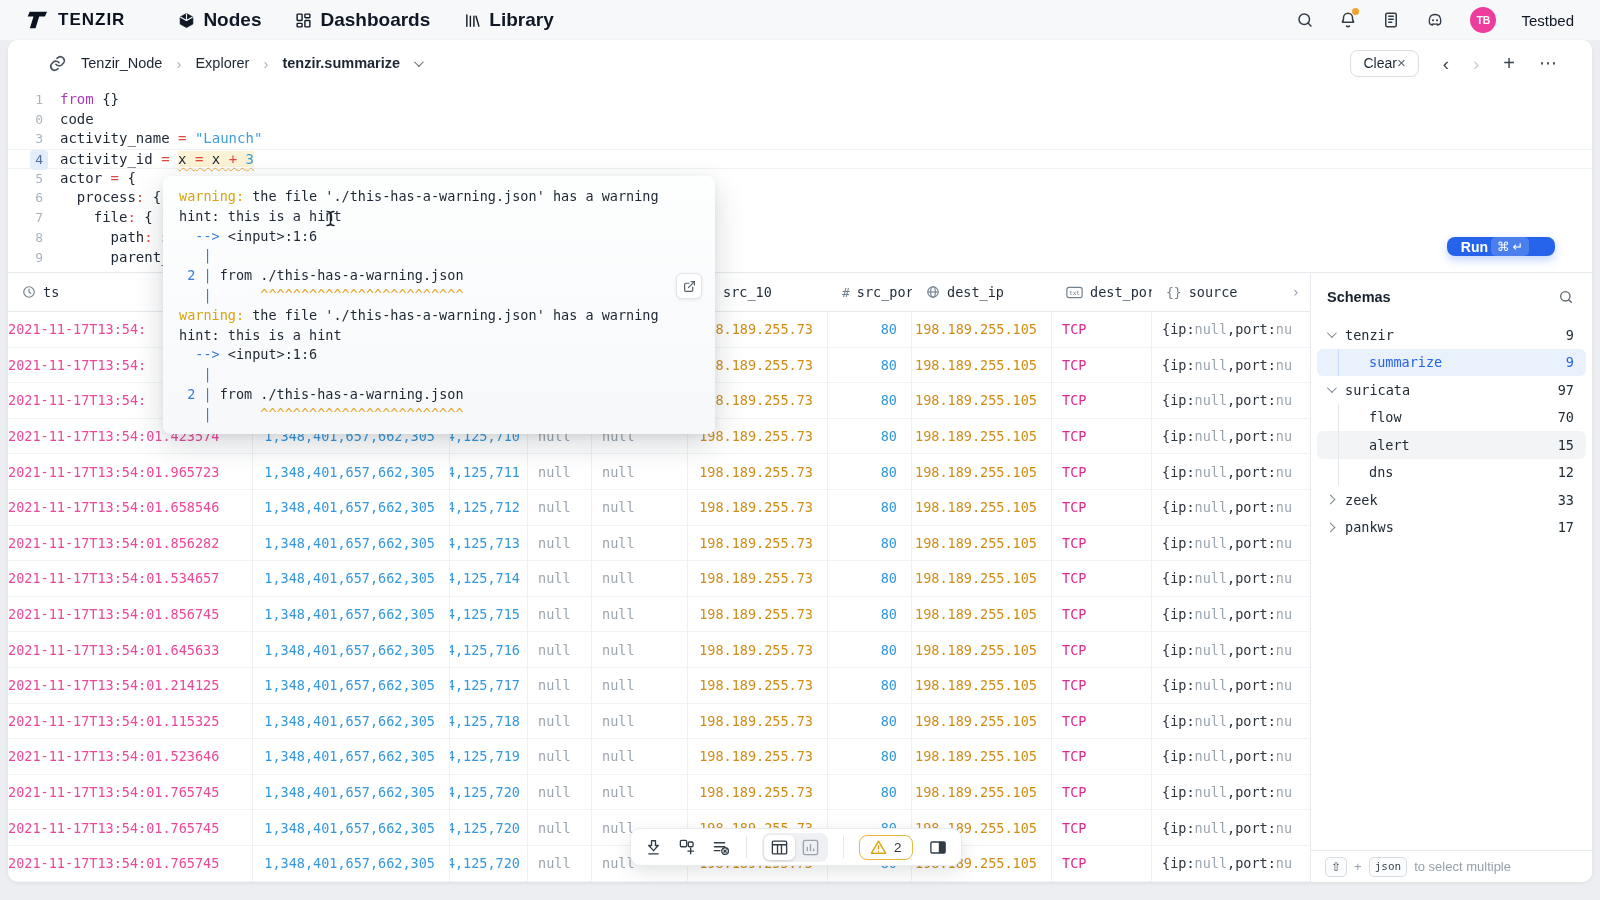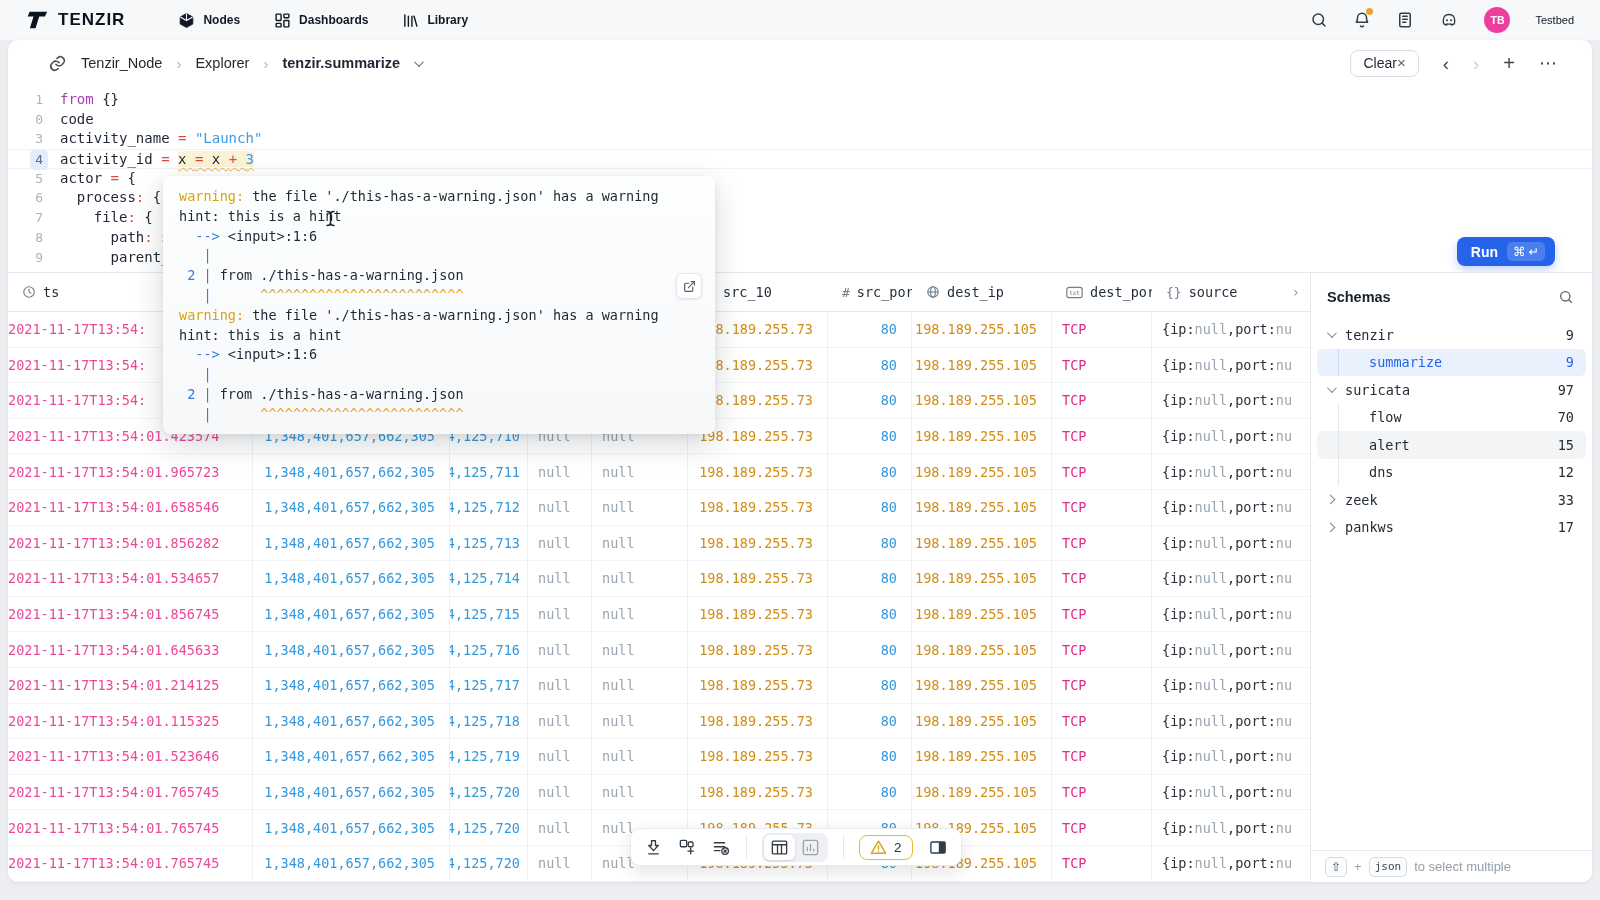--- a/index.html
+++ b/index.html
@@ -6,28 +6,28 @@
   html,body { width:1600px; height:900px; overflow:hidden; }
   body { font-family:"Liberation Sans", sans-serif; background:#eceef1; color:#17212b; }
   .mono { font-family:"DejaVu Sans Mono", monospace; }
   #page { position:relative; width:1600px; height:900px; }
 
   
   #navbar { position:absolute; left:0; top:0; width:1600px; height:40px; background:#f7f8f9;
             display:flex; align-items:center; padding:0 26px; }
   .brand { display:flex; align-items:center; gap:10px; margin-right:36px; }
   .brand-name { font-weight:bold; font-size:17px; letter-spacing:1px; color:#0b1220; }
-  .nav-item { display:flex; align-items:center; gap:8px; margin:6px 17px; font-size:12px; font-weight:600; color:#101826; cursor:pointer; }
+  .nav-item { display:flex; align-items:center; gap:8px; margin:6px 17px; font-size:19px; font-weight:600; color:#101826; cursor:pointer; }
   .nav-item svg { stroke:#101826; }
   .nav-right { margin-left:auto; display:flex; align-items:center; gap:25px; }
   .icon-btn { display:flex; align-items:center; justify-content:center; cursor:pointer; position:relative; }
   .bell-dot { position:absolute; right:-2px; top:-3px; width:7px; height:7px; border-radius:50%; background:#f0a32c; }
   .avatar { width:26px; height:26px; border-radius:50%; background:#ee3d9d; color:#fff; font-size:10.5px; font-weight:bold;
             display:flex; align-items:center; justify-content:center; }
-  .user-name { font-size:11px; color:#101826; }
+  .user-name { font-size:15px; color:#101826; }
 
   
   #card { position:absolute; left:8px; top:40px; width:1584px; height:842px; background:#fff; border-radius:10px;
           box-shadow:0 1px 4px rgba(20,30,40,.07); overflow:hidden; }
 
   
   #crumbbar { position:absolute; left:0; top:0; width:100%; height:46px; display:flex; align-items:center; padding:0 50px 0 24px;margin-left:16px; }
   .crumb { display:flex; align-items:center; gap:14px; font-size:14.5px; color:#1d2733; }
   .crumb-sep { color:#aab3bc; font-size:15px; }
   .crumb-current { font-weight:700; }
@@ -51,22 +51,22 @@
   .code-text { padding-left:12px; }
   .code-line.active { border-top:1px solid #eef1f5; border-bottom:1px solid #eef1f5; }
   .code-line.active .gutter span { background:#e3edfb; color:#51709f; }
   .seg-pl { color:#1d2733; }
   .seg-kw { color:#ab3bb5; }
   .seg-op { color:#e0483d; }
   .seg-str,.seg-num { color:#3d9ce0; }
   .seg-hpl,.seg-hop,.seg-hnum { background:#fcf3d6; text-decoration:underline wavy #e9a63a 1px; text-underline-offset:3px; }
   .seg-hpl { color:#1d2733; } .seg-hop { color:#e0483d; } .seg-hnum { color:#3d9ce0; }
 
-  #run-btn { position:absolute; right:37px; top:147px; height:29px; display:flex; align-items:center; gap:9px;
-             background:#2563eb; border:none; border-radius:8px; padding:0 10px 0 14px; cursor:pointer;
+  #run-btn { position:absolute; right:37px; top:147px; height:19px; display:flex; align-items:center; gap:3px;
+             background:#2563eb; border:none; border-radius:8px; padding:0 26px 0 14px; cursor:pointer;
              box-shadow:0 4px 10px rgba(37,99,235,.28); }
   #run-btn .run-label { color:#fff; font-size:14px; font-weight:600; }
   .kbd-badge { background:rgba(255,255,255,.18); border-radius:5px; color:#fff; font-size:12.5px; padding:2px 6px; display:flex; gap:3px; }
 
   
   #tablewrap { position:absolute; left:0; top:232px; width:1302px; bottom:0; border-top:1px solid #e6e9ed; overflow:hidden; }
   .tgrid { display:grid; grid-template-columns:245px 197px 78px 64px 96px 140px 84px 140px 100px 1fr; }
   #thead { height:39px; border-bottom:1px solid #e6e9ed; }
   .th { display:flex; align-items:center; gap:7px; padding:0 10px 0 14px; font-family:"DejaVu Sans Mono", monospace;
         font-size:13.5px; color:#1f2b38; overflow:hidden; white-space:nowrap; cursor:pointer; }

